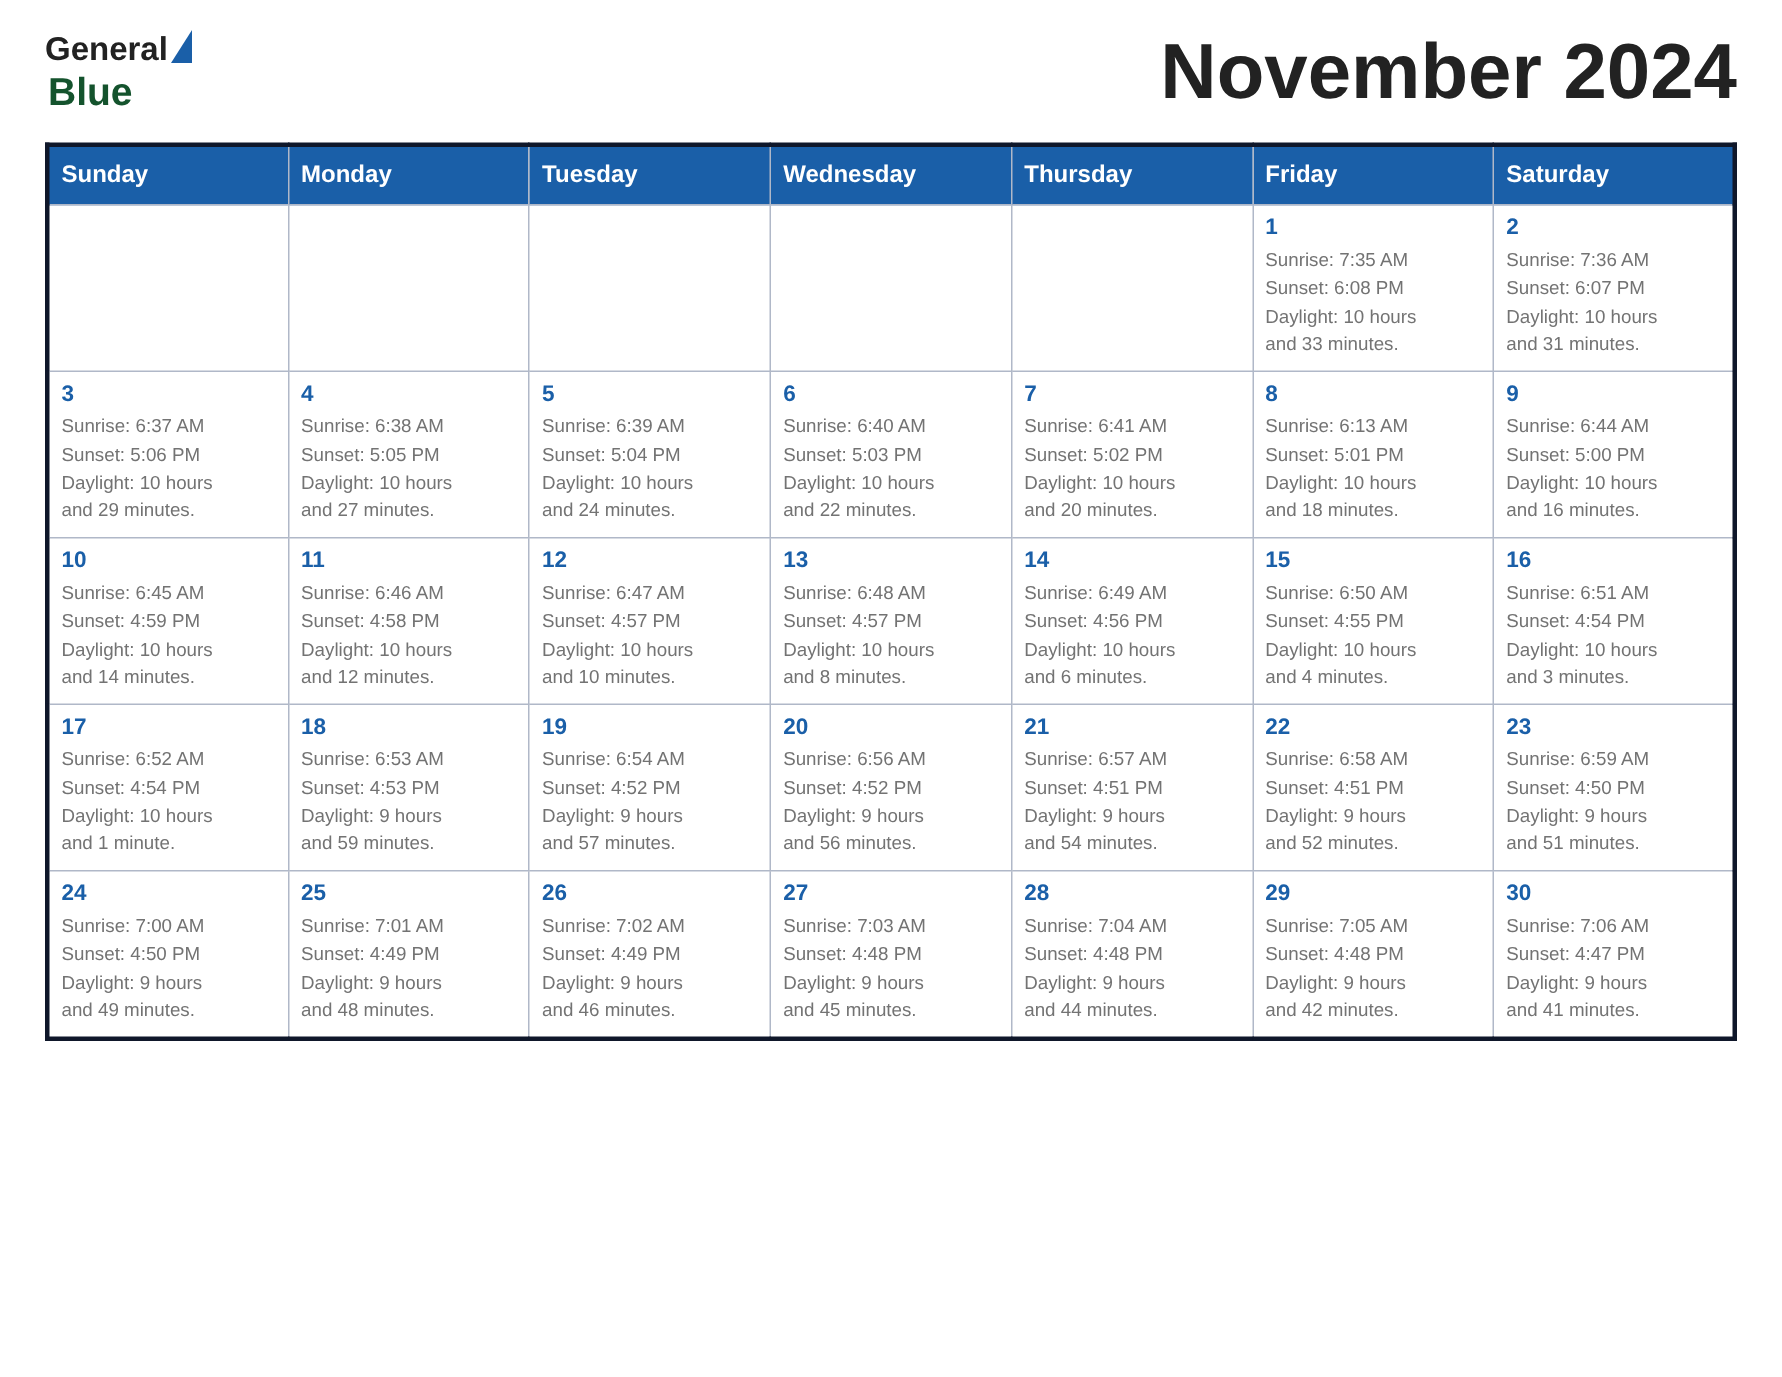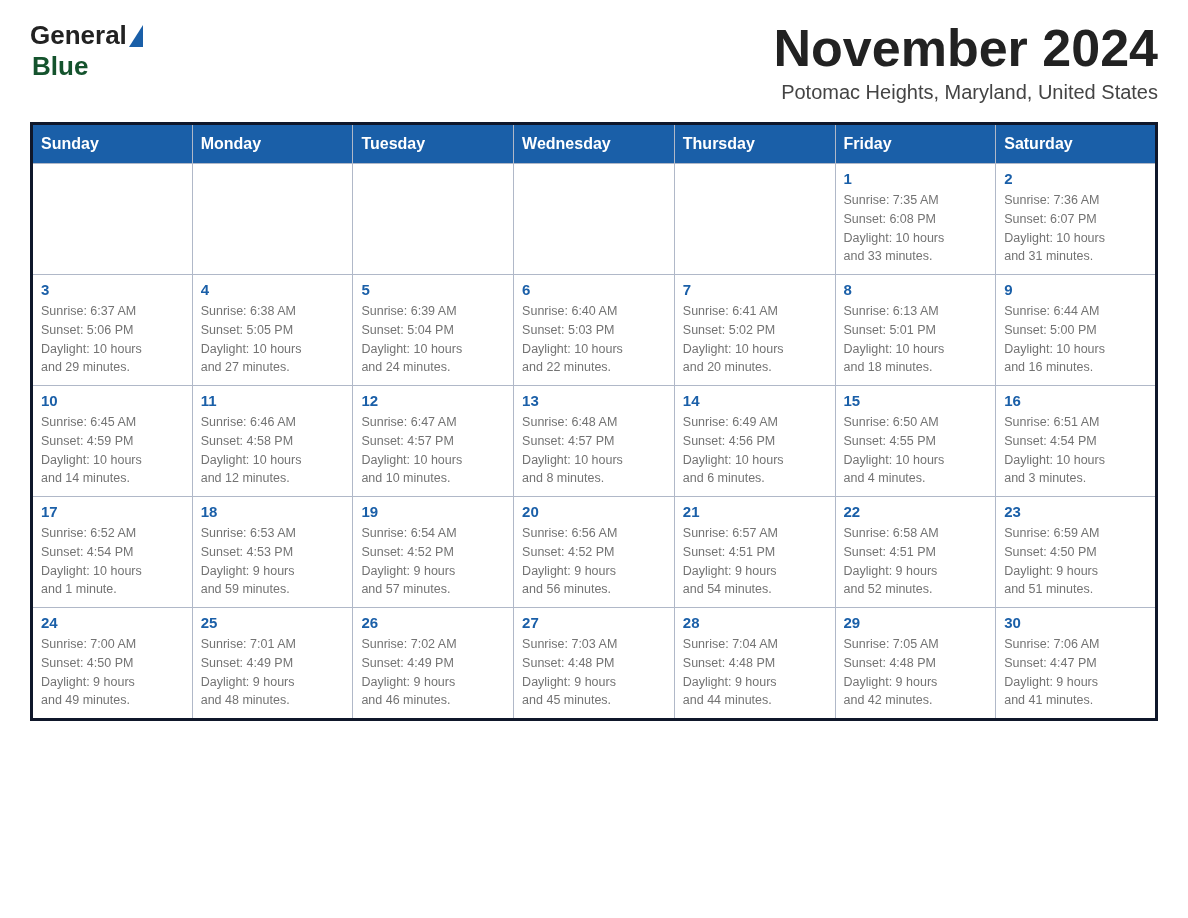--- a/index.html
+++ b/index.html
@@ -15,21 +15,21 @@
       display: flex;
       justify-content: space-between;
       align-items: flex-start;
       margin-bottom: 18px;
     }
     .logo {
       display: flex;
       align-items: center;
     }
     .logo-text-general {
-      font-size: 26px;
+      font-size: 22px;
       font-weight: bold;
       color: #222;
     }
     .logo-text-blue {
       font-size: 26px;
       font-weight: bold;
       color: #14532d;
     }
     .logo-arrow {
       width: 0;
@@ -121,21 +121,20 @@
         <span class="logo-text-general">General</span>
         <span class="logo-arrow"></span>
       </div>
       <div class="logo-row2">
         <span class="logo-text-blue">Blue</span>
       </div>
     </div>
   </div>
   <div class="title-block">
     <div class="month-title">November 2024</div>
-    <div class="location-title">Potomac Heights, Maryland, United States</div>
   </div>
 </div>
 
 <table class="calendar">
   <thead>
     <tr>
     <th>Sunday</th>
         <th>Monday</th>
         <th>Tuesday</th>
         <th>Wednesday</th>

